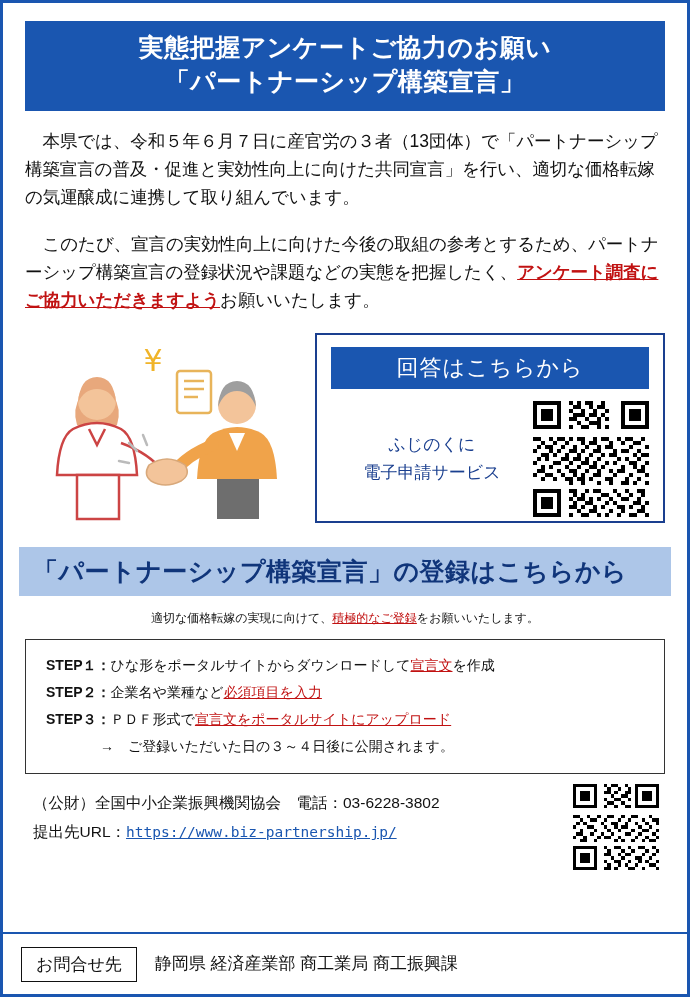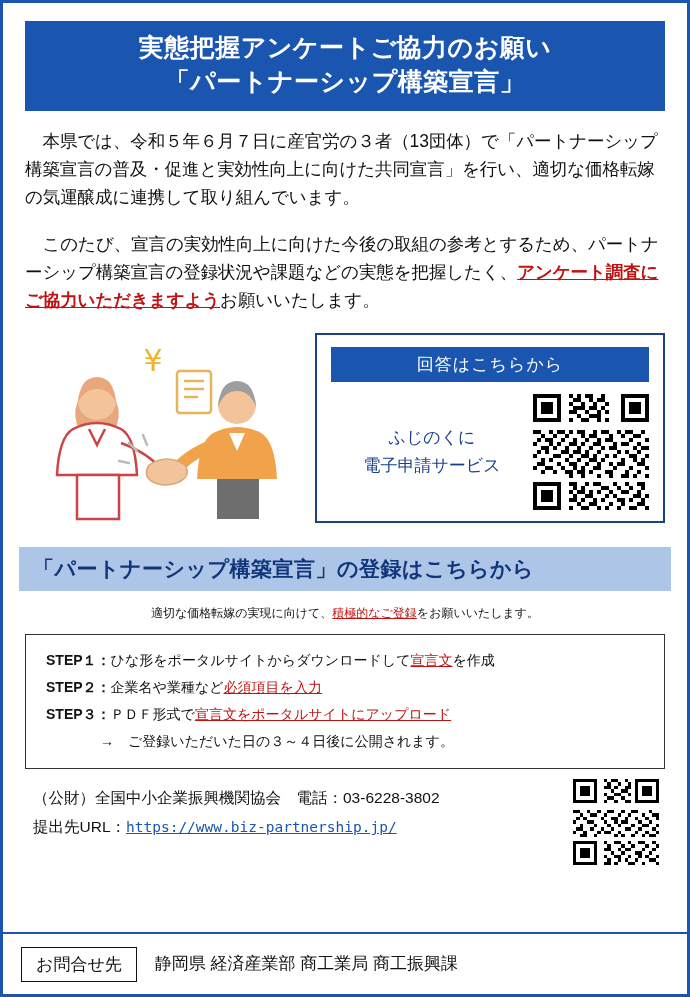--- a/index.html
+++ b/index.html
@@ -72,21 +72,21 @@
     width: 352px;
     height: 190px;
     border: 2px solid #1a3f8f;
     box-sizing: border-box;
     padding: 12px 14px;
   }
   .qr-head {
     background: #1a56b0;
     color: #fff;
     text-align: center;
-    font-size: 17px;
+    font-size: 22px;
     padding: 6px 0;
     letter-spacing: 1px;
   }
   .qr-body {
     display: flex;
     align-items: center;
     margin-top: 12px;
   }
   .qr-label {
     flex: 1;
@@ -98,21 +98,21 @@
   .qr-code {
     width: 116px;
     height: 116px;
     flex: 0 0 116px;
   }
   
   .sec-bar {
     margin: 14px 16px 0 16px;
     background: #adc6e8;
     color: #10357a;
-    font-size: 21px;
+    font-size: 25px;
     font-weight: bold;
     padding: 8px 14px;
     letter-spacing: 0.5px;
   }
   .sec-lead {
     margin: 14px 34px 0 34px;
     font-size: 12px;
     text-align: center;
   }
   .u-red-thin {

